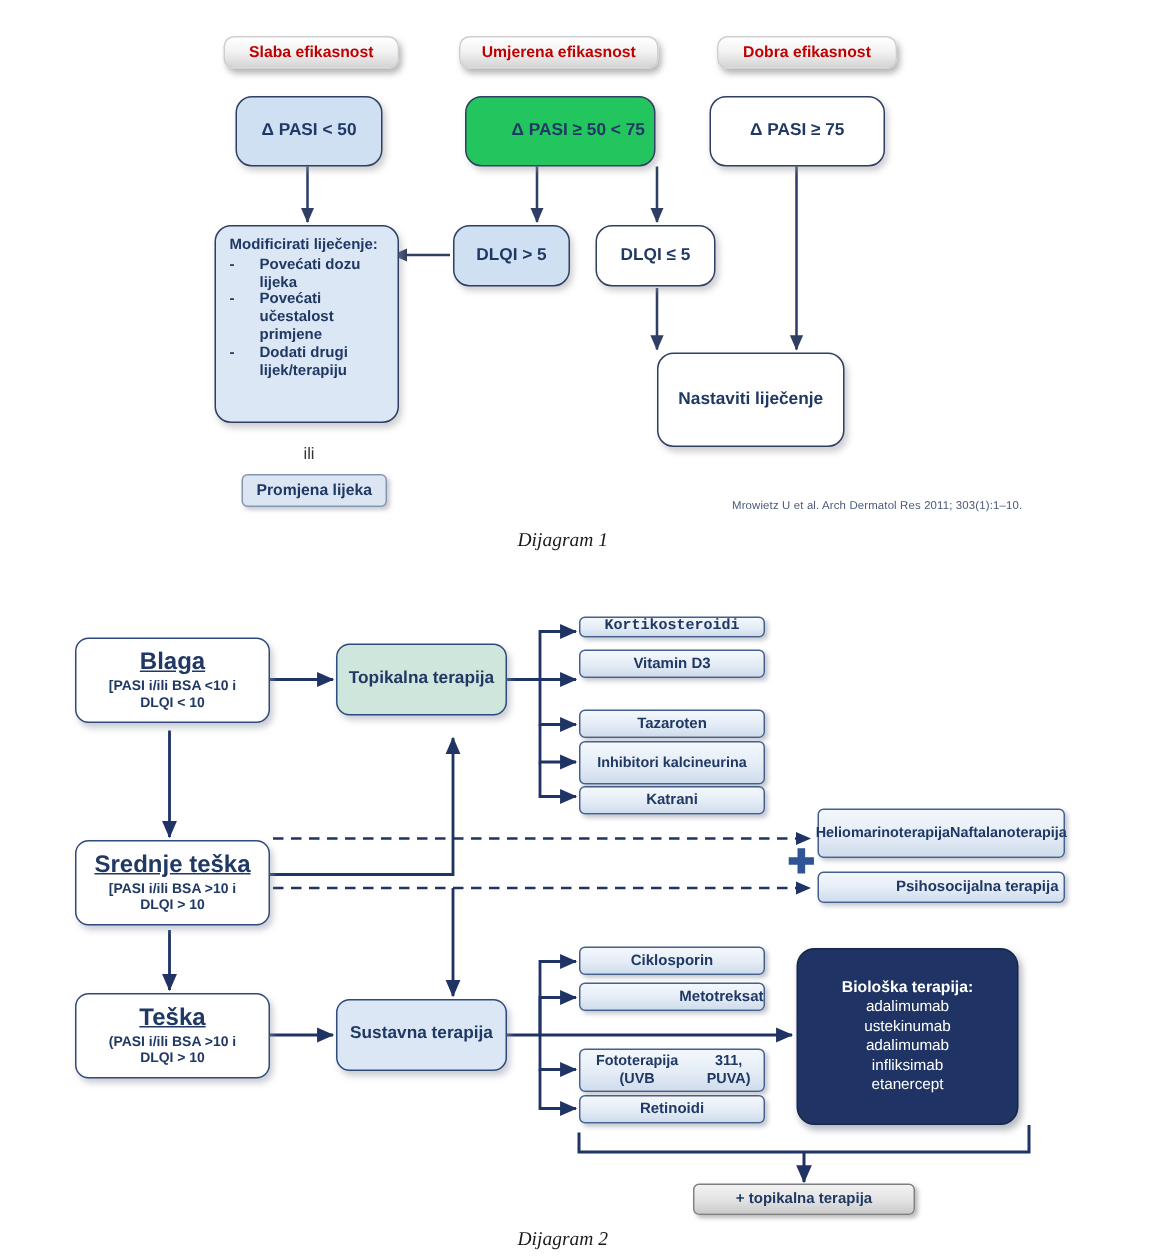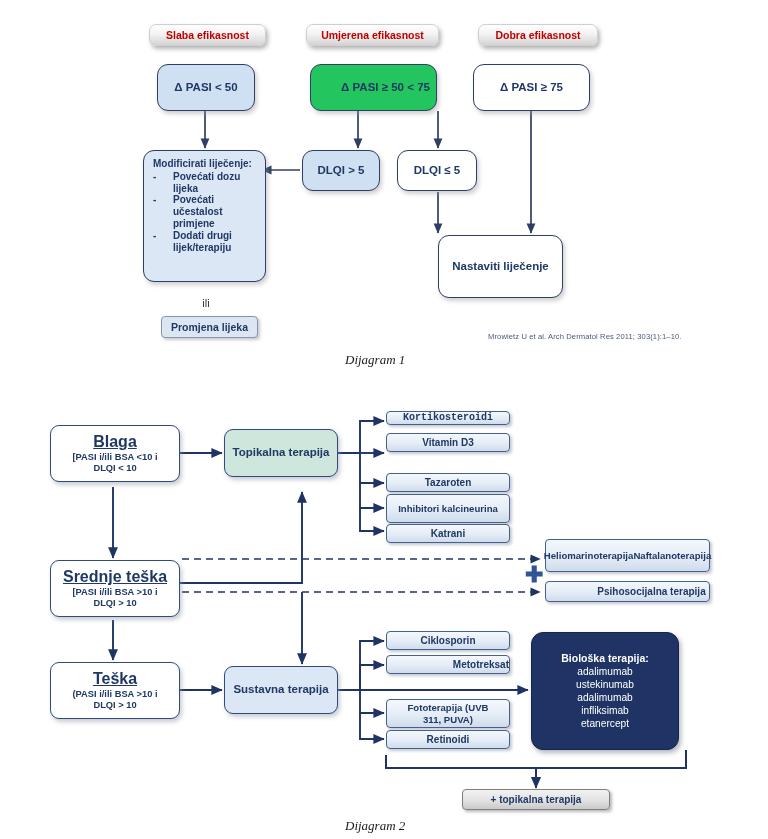--- a/index.html
+++ b/index.html
@@ -239,21 +239,21 @@
   <div class="node chip" style="left:545px;top:581px;width:165px;height:21px;padding-left:48px;">
     <span>Psihosocijalna terapija</span>
   </div>
 
   <div class="node chip" style="left:386px;top:631px;width:124px;height:19px;">
     <span>Ciklosporin</span>
   </div>
   <div class="node chip" style="left:386px;top:655px;width:124px;height:19px;justify-content:flex-end;">
     <span>Metotreksat</span>
   </div>
-  <div class="node chip two" style="left:386px;top:699px;width:124px;height:29px;flex-direction:column;">
+  <div class="node chip two" style="left:386px;top:699px;width:124px;height:29px;flex-direction:row;">
     <span>Fototerapija (UVB</span>
     <span>311, PUVA)</span>
   </div>
   <div class="node chip" style="left:386px;top:730px;width:124px;height:19px;">
     <span>Retinoidi</span>
   </div>
 
   <div class="node dark" style="left:531px;top:632px;width:148px;height:118px;">
     <span class="hd">Biološka terapija:</span>
     <span class="li">adalimumab</span>

